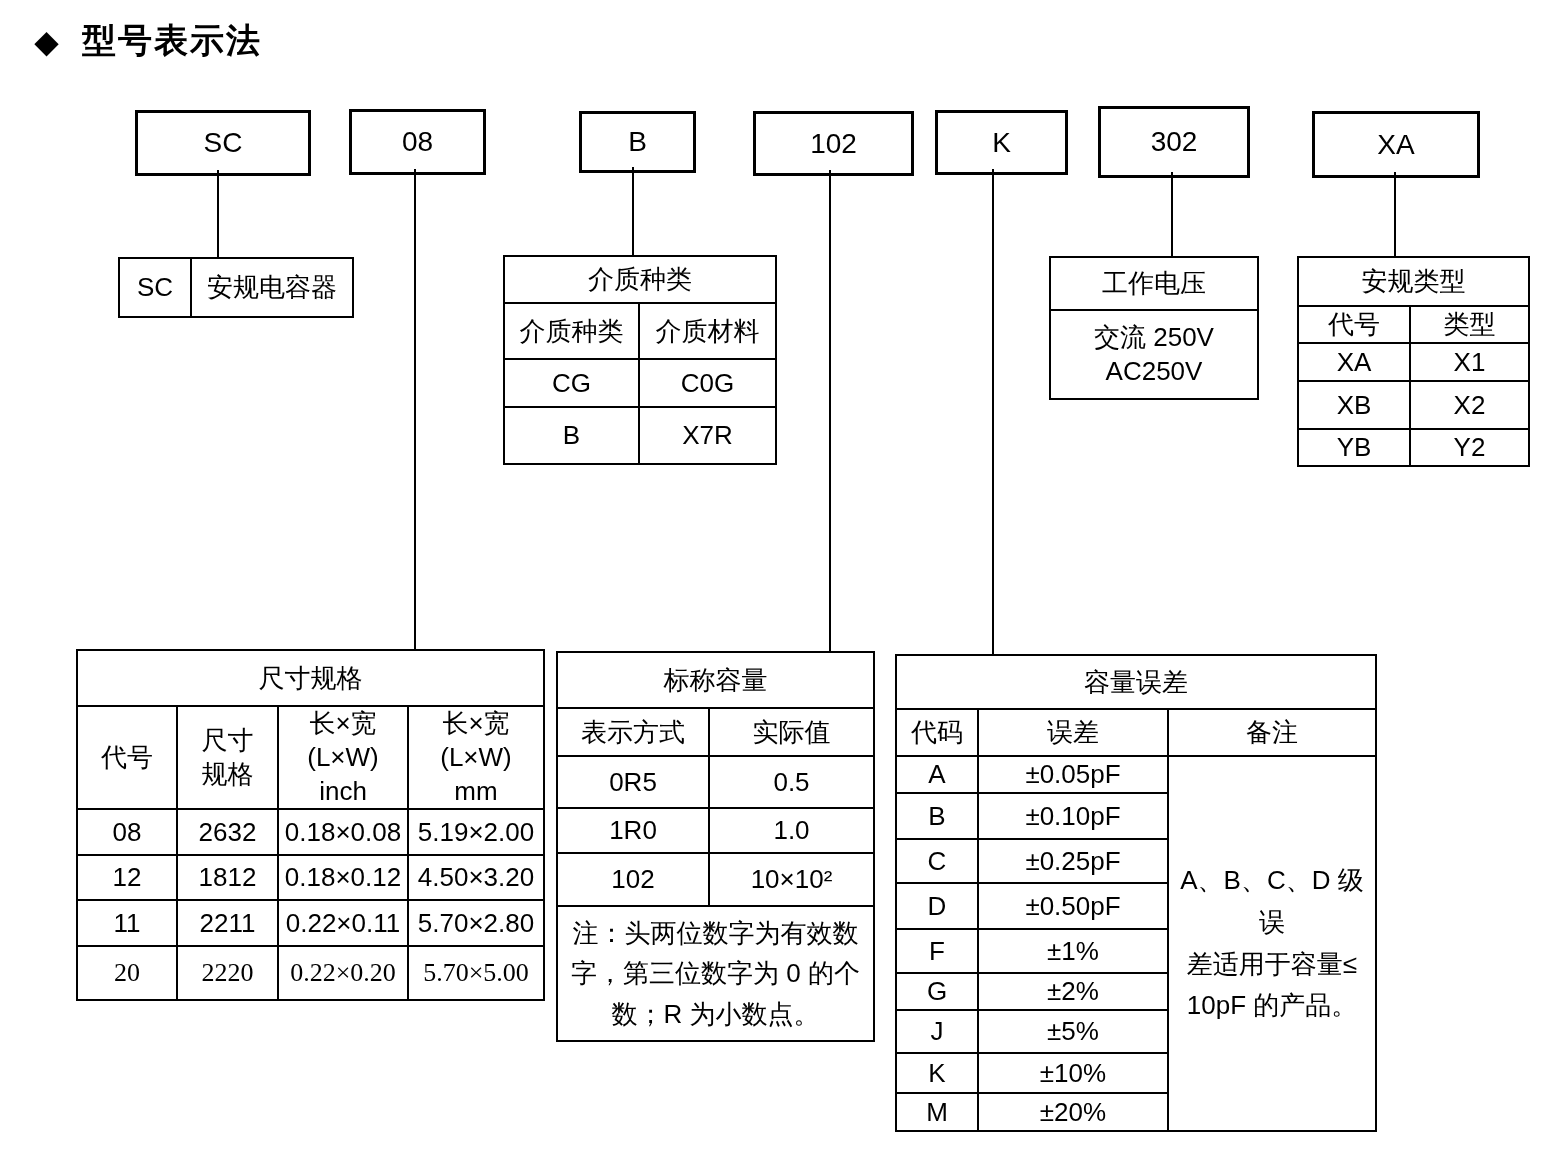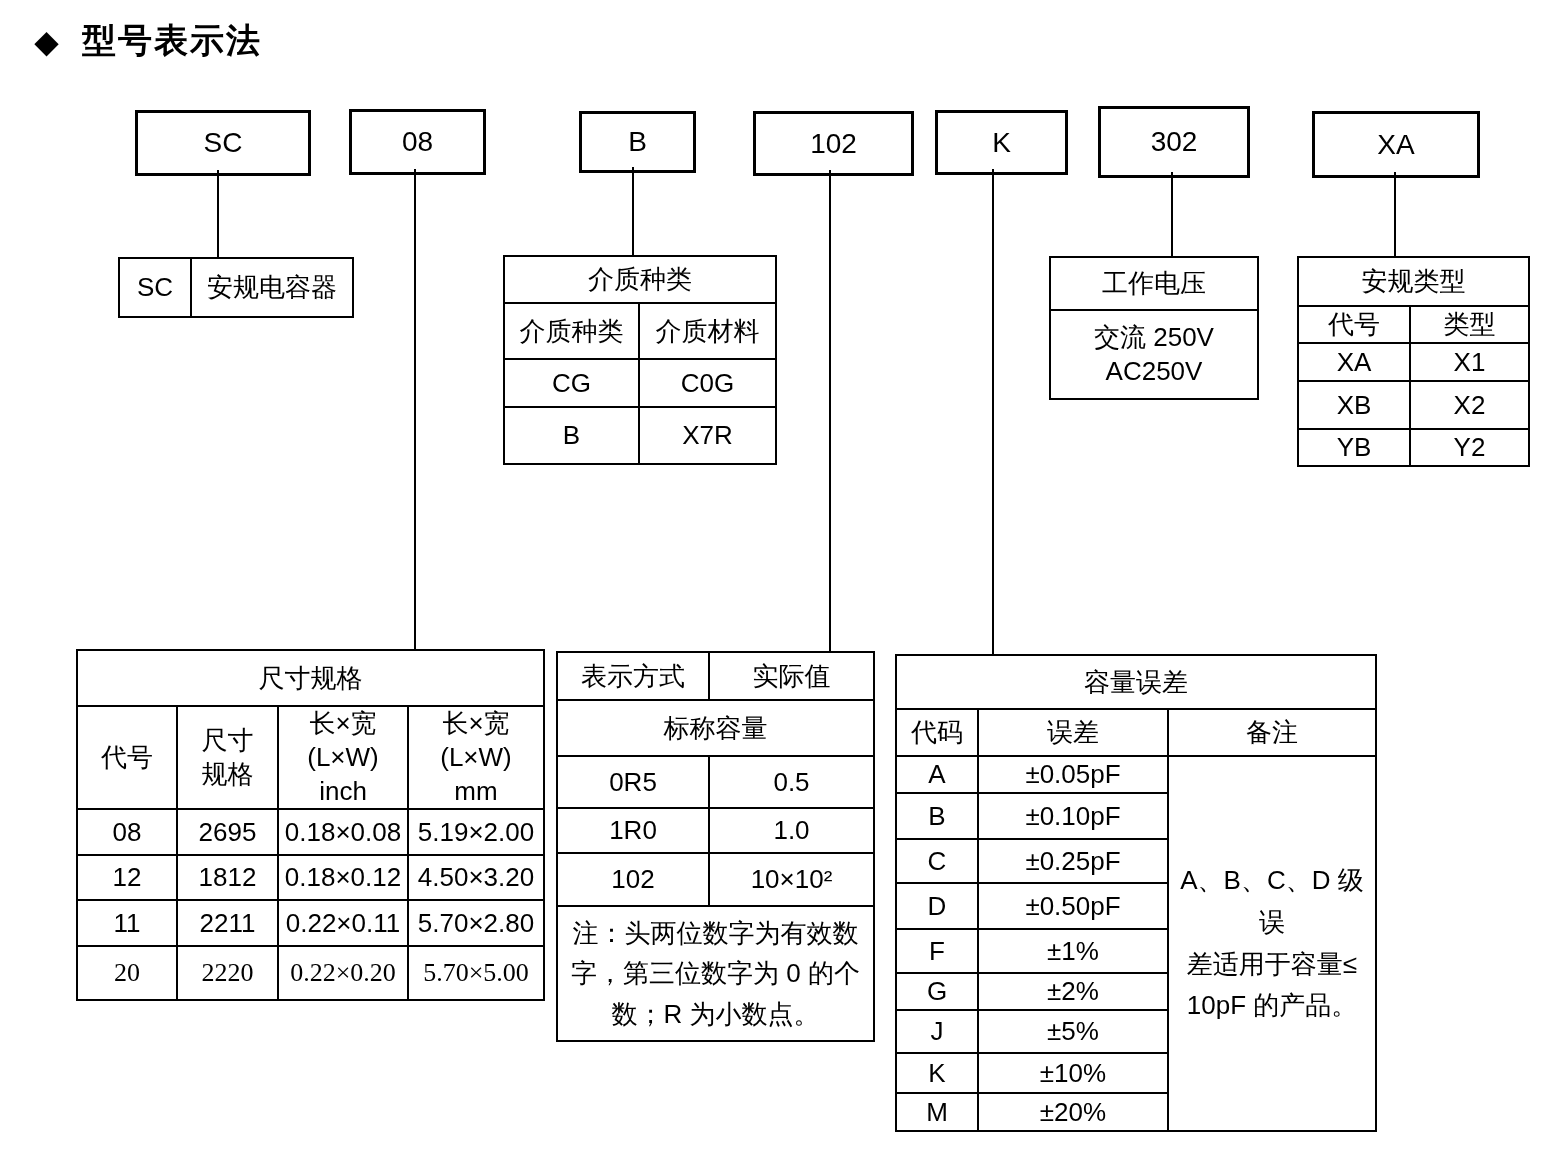--- a/index.html
+++ b/index.html
@@ -155,21 +155,21 @@
 规格</td>
       <td class="multiline">长×宽
 (L×W)
 inch</td>
       <td class="multiline">长×宽
 (L×W)
 mm</td>
     </tr>
     <tr style="height:46px;">
       <td>08</td>
-      <td>2695</td>
+      <td>2632</td>
       <td>0.18×0.08</td>
       <td>5.19×2.00</td>
     </tr>
     <tr style="height:45px;">
       <td>12</td>
       <td>1812</td>
       <td>0.18×0.12</td>
       <td>4.50×3.20</td>
     </tr>
     <tr style="height:46px;">
@@ -186,26 +186,26 @@
     </tr>
   </tbody>
     </table>
 
   <table class="dtable" style="left:556px; top:651px; width:317px;">
     <colgroup>
         <col style="width:152px">
         <col style="width:165px">
       </colgroup>
     <tbody>
-        <tr style="height:48px;">
+        <tr style="height:56px;">
+      <td class="tcell" colspan="2">标称容量</td>
+    </tr>
+    <tr style="height:48px;">
       <td>表示方式</td>
       <td>实际值</td>
-    </tr>
-    <tr style="height:56px;">
-      <td class="tcell" colspan="2">标称容量</td>
     </tr>
     <tr style="height:52px;">
       <td>0R5</td>
       <td>0.5</td>
     </tr>
     <tr style="height:45px;">
       <td>1R0</td>
       <td>1.0</td>
     </tr>
     <tr style="height:53px;">

